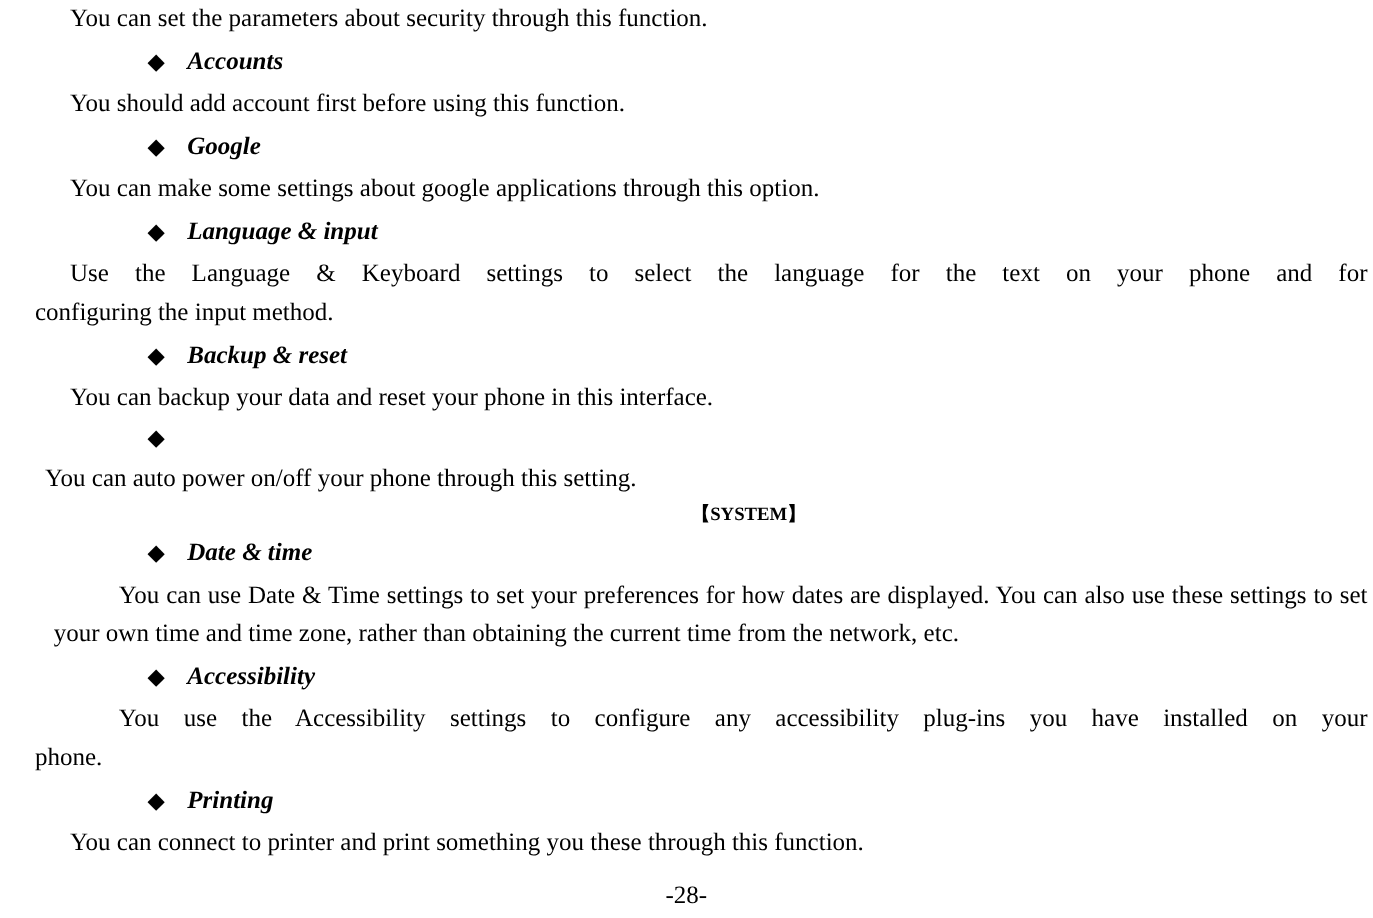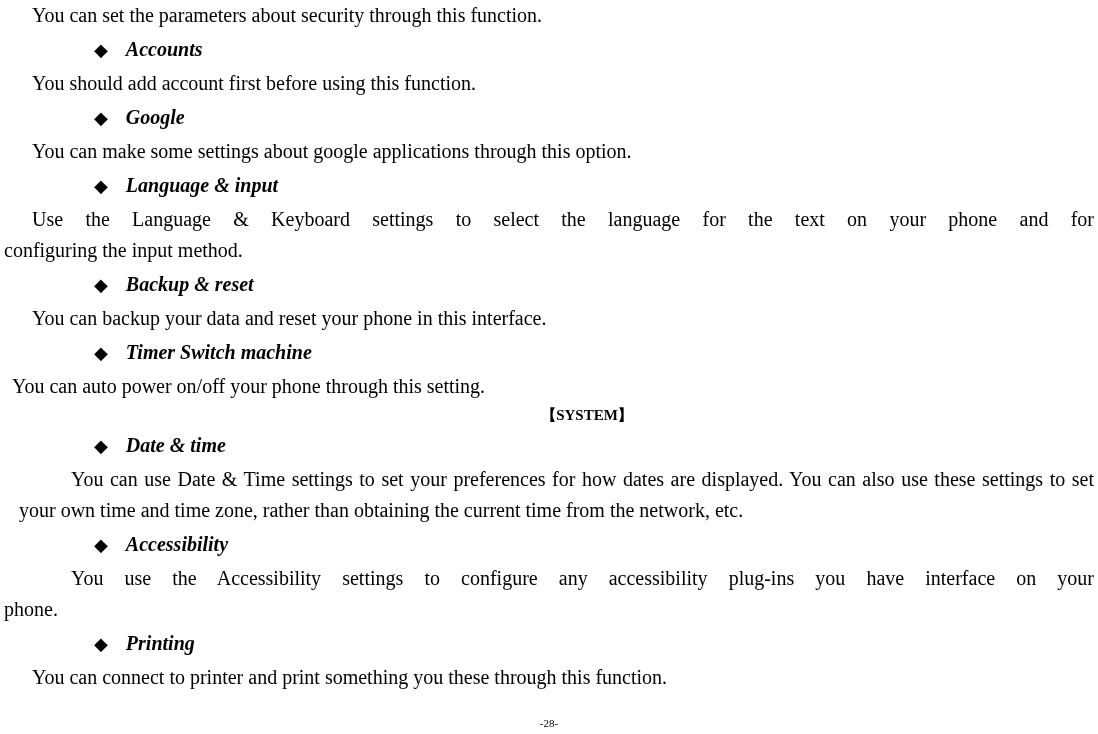--- a/index.html
+++ b/index.html
@@ -14,20 +14,21 @@
       color: #000;
       background: #fff;
       width: 1098px;
       height: 734px;
       padding: 0;
     }
     .page {
       width: 100%;
       height: 100%;
       position: relative;
+      padding-left: 24px;
     }
     .para-indent {
       text-indent: 28px;
       text-align: justify;
       margin-left: 4px;
       margin-right: 4px;
     }
     .para-indent-more {
       text-indent: 52px;
       text-align: justify;
@@ -69,21 +70,21 @@
       margin-top: 2px;
       margin-bottom: 2px;
       text-align: center;
     }
     .page-number {
       position: absolute;
       bottom: 2px;
       left: 0;
       right: 0;
       text-align: center;
-      font-size: 11px;
+      font-size: 20px;
     }
   </style>
 </head>
 <body>
 
 <div class="page">
 
   <p class="para-indent">You can set the parameters about security through this function.</p>
 
   <div class="bullet-line">
@@ -106,37 +107,36 @@
   <p class="para-noindent">configuring the input method.</p>
 
   <div class="bullet-line">
     <span class="bullet">◆</span>
     <span class="bullet-label">Backup &amp; reset</span>
   </div>
   <p class="para-indent">You can backup your data and reset your phone in this interface.</p>
 
   <div class="bullet-line">
     <span class="bullet">◆</span>
-    <span class="bullet-label">Timer Switch machine</span>
   </div>
   <p class="para-small-indent">You can auto power on/off your phone through this setting.</p>
 
   <div class="section-header">【SYSTEM】</div>
 
   <div class="bullet-line">
     <span class="bullet">◆</span>
     <span class="bullet-label">Date &amp; time</span>
   </div>
   <p class="para-indent-more">You can use Date &amp; Time settings to set your preferences for how dates are displayed. You can also use these settings to set your own time and time zone, rather than obtaining the current time from the network, etc.</p>
 
   <div class="bullet-line">
     <span class="bullet">◆</span>
     <span class="bullet-label">Accessibility</span>
   </div>
-  <p class="para-indent-more" style="text-align-last: justify;">You use the Accessibility settings to configure any accessibility plug-ins you have interface on your</p>
+  <p class="para-indent-more" style="text-align-last: justify;">You use the Accessibility settings to configure any accessibility plug-ins you have installed on your</p>
   <p class="para-noindent">phone.</p>
 
   <div class="bullet-line">
     <span class="bullet">◆</span>
     <span class="bullet-label">Printing</span>
   </div>
   <p class="para-indent">You can connect to printer and print something you these through this function.</p>
 
   <div class="page-number">-28-</div>
 </div>

